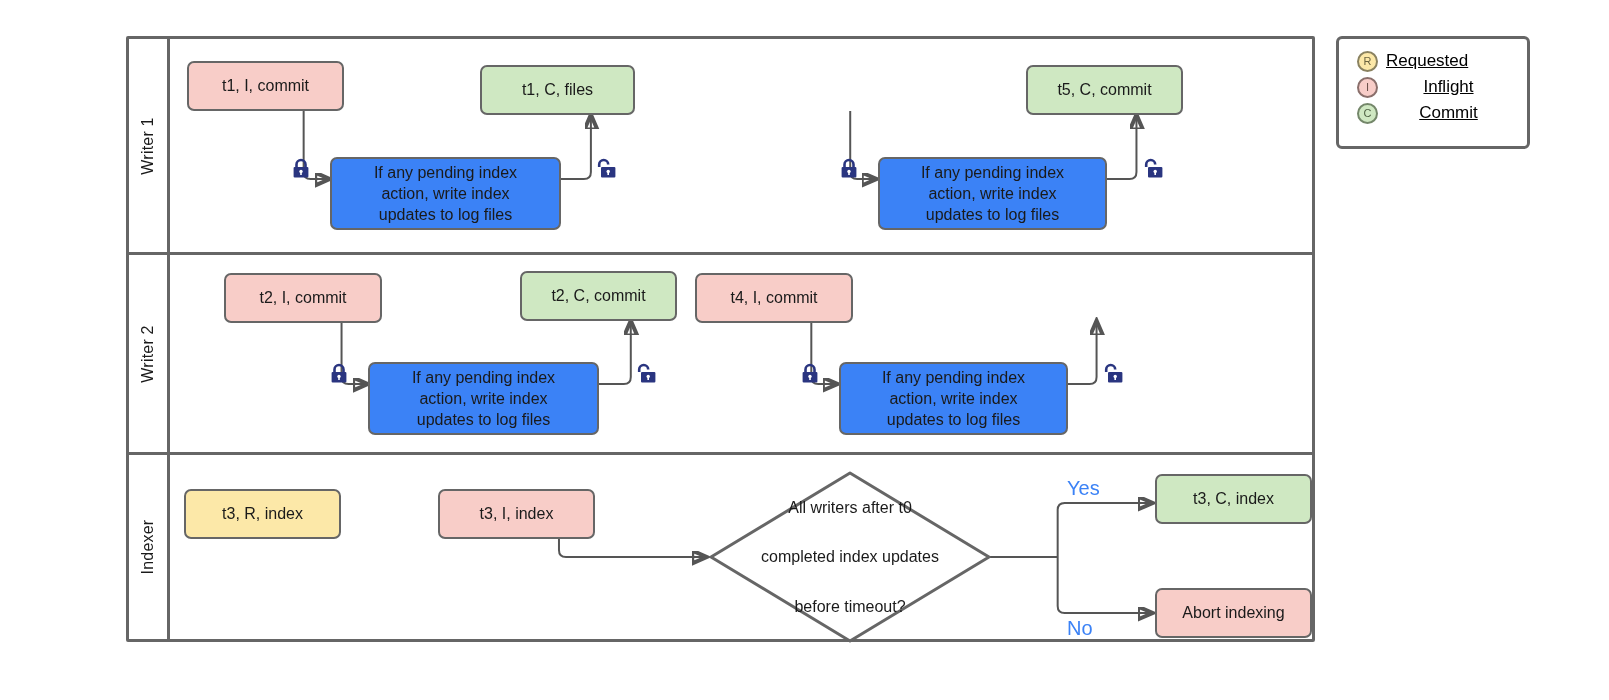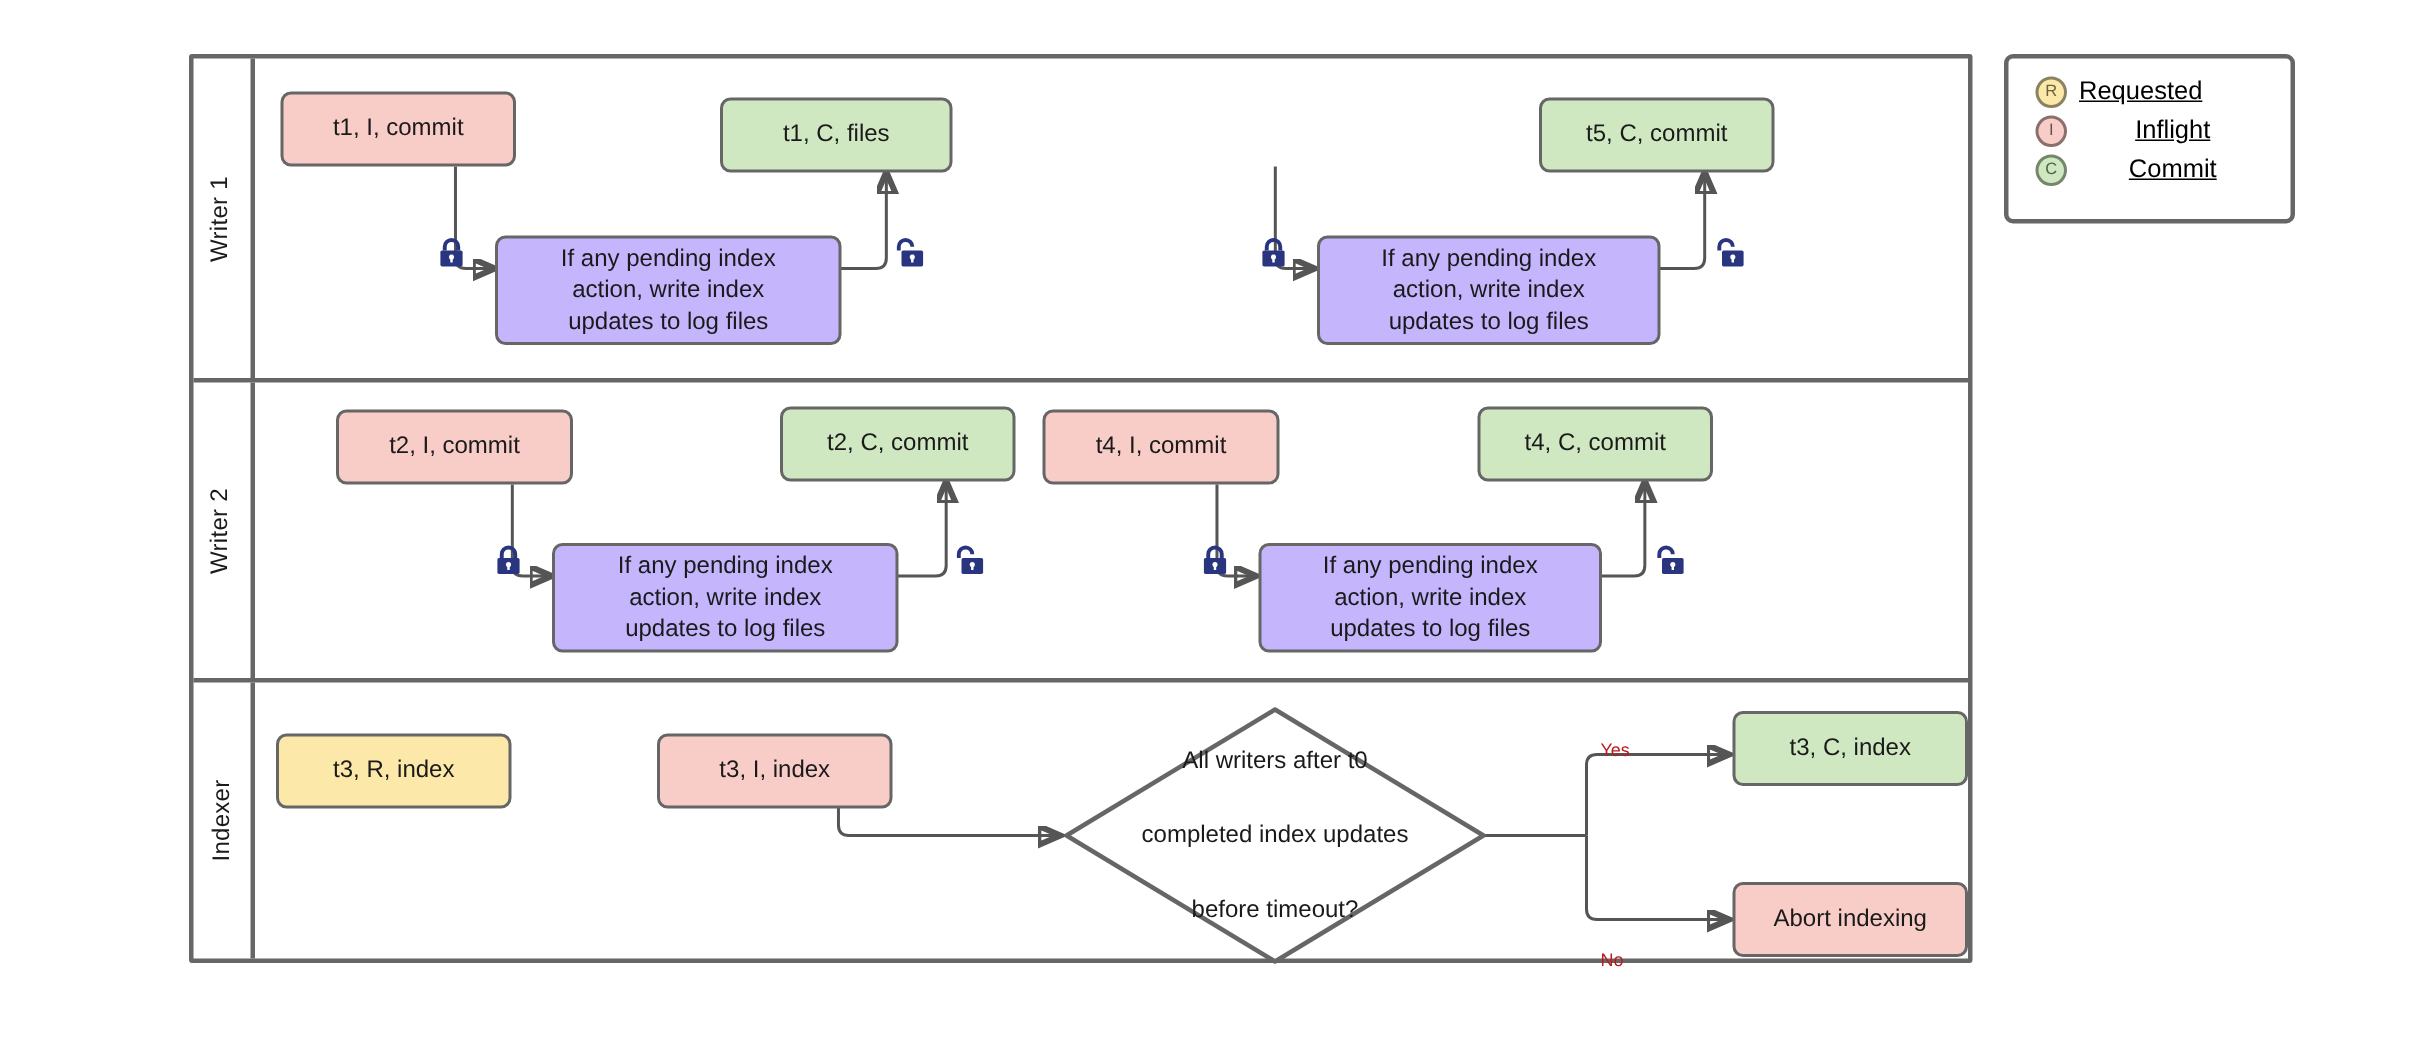--- a/index.html
+++ b/index.html
@@ -78,21 +78,21 @@
     justify-content: center;
     text-align: center;
     font-size: 16px;
     color: #1a1a1a;
     line-height: 1.32;
     padding: 2px 6px;
   }
   .fill-inflight  { background: #f8cdc8; }
   .fill-commit    { background: #cfe8c2; }
   .fill-requested { background: #fce8a8; }
-  .fill-plain     { background: #c4b5fd; }
+  .fill-plain     { background: #3b82f6; }
 
   
   .diamond-wrap {
     position: absolute;
   }
   .diamond-wrap svg { display: block; }
   .diamond-label {
     position: absolute;
     left: 0; top: 0;
     width: 100%; height: 100%;
@@ -114,24 +114,23 @@
     left: 0; top: 0;
     width: 100%; height: 100%;
     pointer-events: none;
     overflow: visible;
   }
   .edges path, .edges line { fill: none; stroke: #555555; stroke-width: 2; }
 
   
   .edge-label {
     position: absolute;
-    font-size: 12px;
-    color: #b91c1c;
+    font-size: 20px;
+    color: #3b82f6;
     white-space: nowrap;
-    margin-top: 16px;
   }
 
   
   .lock {
     position: absolute;
     width: 22px;
     height: 22px;
   }
   .lock svg { display: block; }
 
@@ -300,23 +299,20 @@
         <div class="node fill-plain" style="left:198px; top:107px; width:231px; height:73px; flex-direction:column;">
           <span>If any pending index</span>
           <span>action, write index</span>
           <span>updates to log files</span>
         </div>
 
         <div class="node fill-inflight" style="left:525px; top:18px; width:158px; height:50px;">
           <span>t4, I, commit</span>
         </div>
 
-        <div class="node fill-commit" style="left:815px; top:16px; width:157px; height:50px;">
-          <span>t4, C, commit</span>
-        </div>
 
         <div class="node fill-plain" style="left:669px; top:107px; width:229px; height:73px; flex-direction:column;">
           <span>If any pending index</span>
           <span>action, write index</span>
           <span>updates to log files</span>
         </div>
 
         <div class="lock" style="left:158px; top:108px;">
           <svg viewBox="0 0 22 22" width="22" height="22">
             <path d="M6.5 9 V6.5 a4.5 4.5 0 0 1 9 0 V9" fill="none" stroke="#2a3580" stroke-width="2.6"></path>

